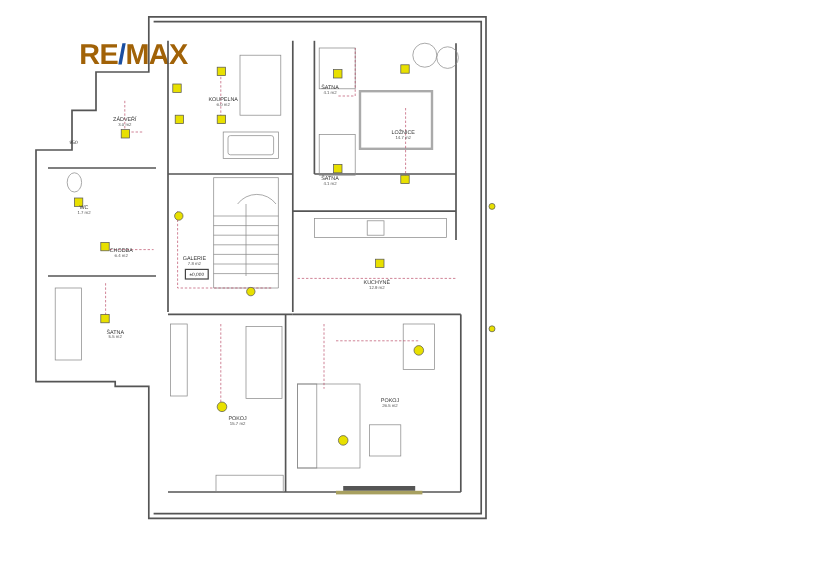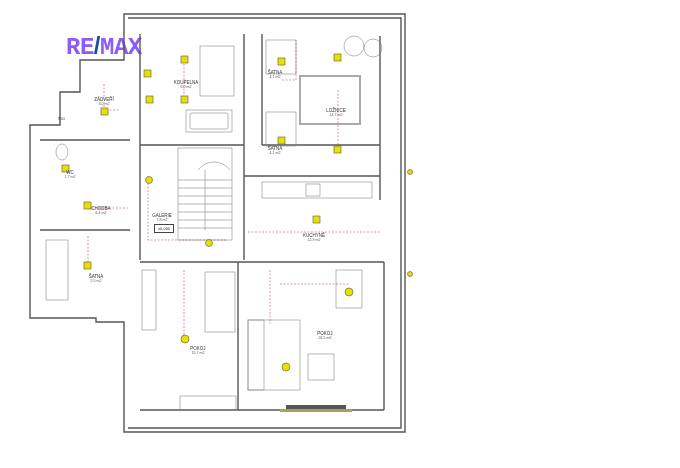--- a/index.html
+++ b/index.html
@@ -1,18 +1,18 @@
 <!DOCTYPE html>
 <html><head>
 <meta charset="utf-8">
 <style>
   html,body{margin:0;padding:0;background:#ffffff;}
   body{width:680px;height:468px;position:relative;overflow:hidden;font-family:"Liberation Sans",sans-serif;}
   .logo{position:absolute;left:66px;top:32px;font-family:"Liberation Sans",sans-serif;font-weight:bold;font-size:24px;letter-spacing:-0.5px;}
-  .logo .r{color:#8b5cf6;font-family:Liberation Mono, monospace;}
+  .logo .r{color:#a16207;}
   .logo .s{color:#1a4ea1;}
   svg{position:absolute;left:0;top:0;}
   .lbl{position:absolute;font-size:4.5px;color:#333;text-align:center;line-height:5px;white-space:nowrap;transform:translateX(-50%);}
   .lbl .a{display:block;font-size:3.6px;color:#555;}
   .lvl{position:absolute;left:154px;top:224px;width:18px;height:7px;border:1px solid #444;font-size:4px;text-align:center;line-height:7px;color:#333;}
   .dim{position:absolute;font-size:4px;color:#333;}
 </style>
 </head>
 <body>
 

